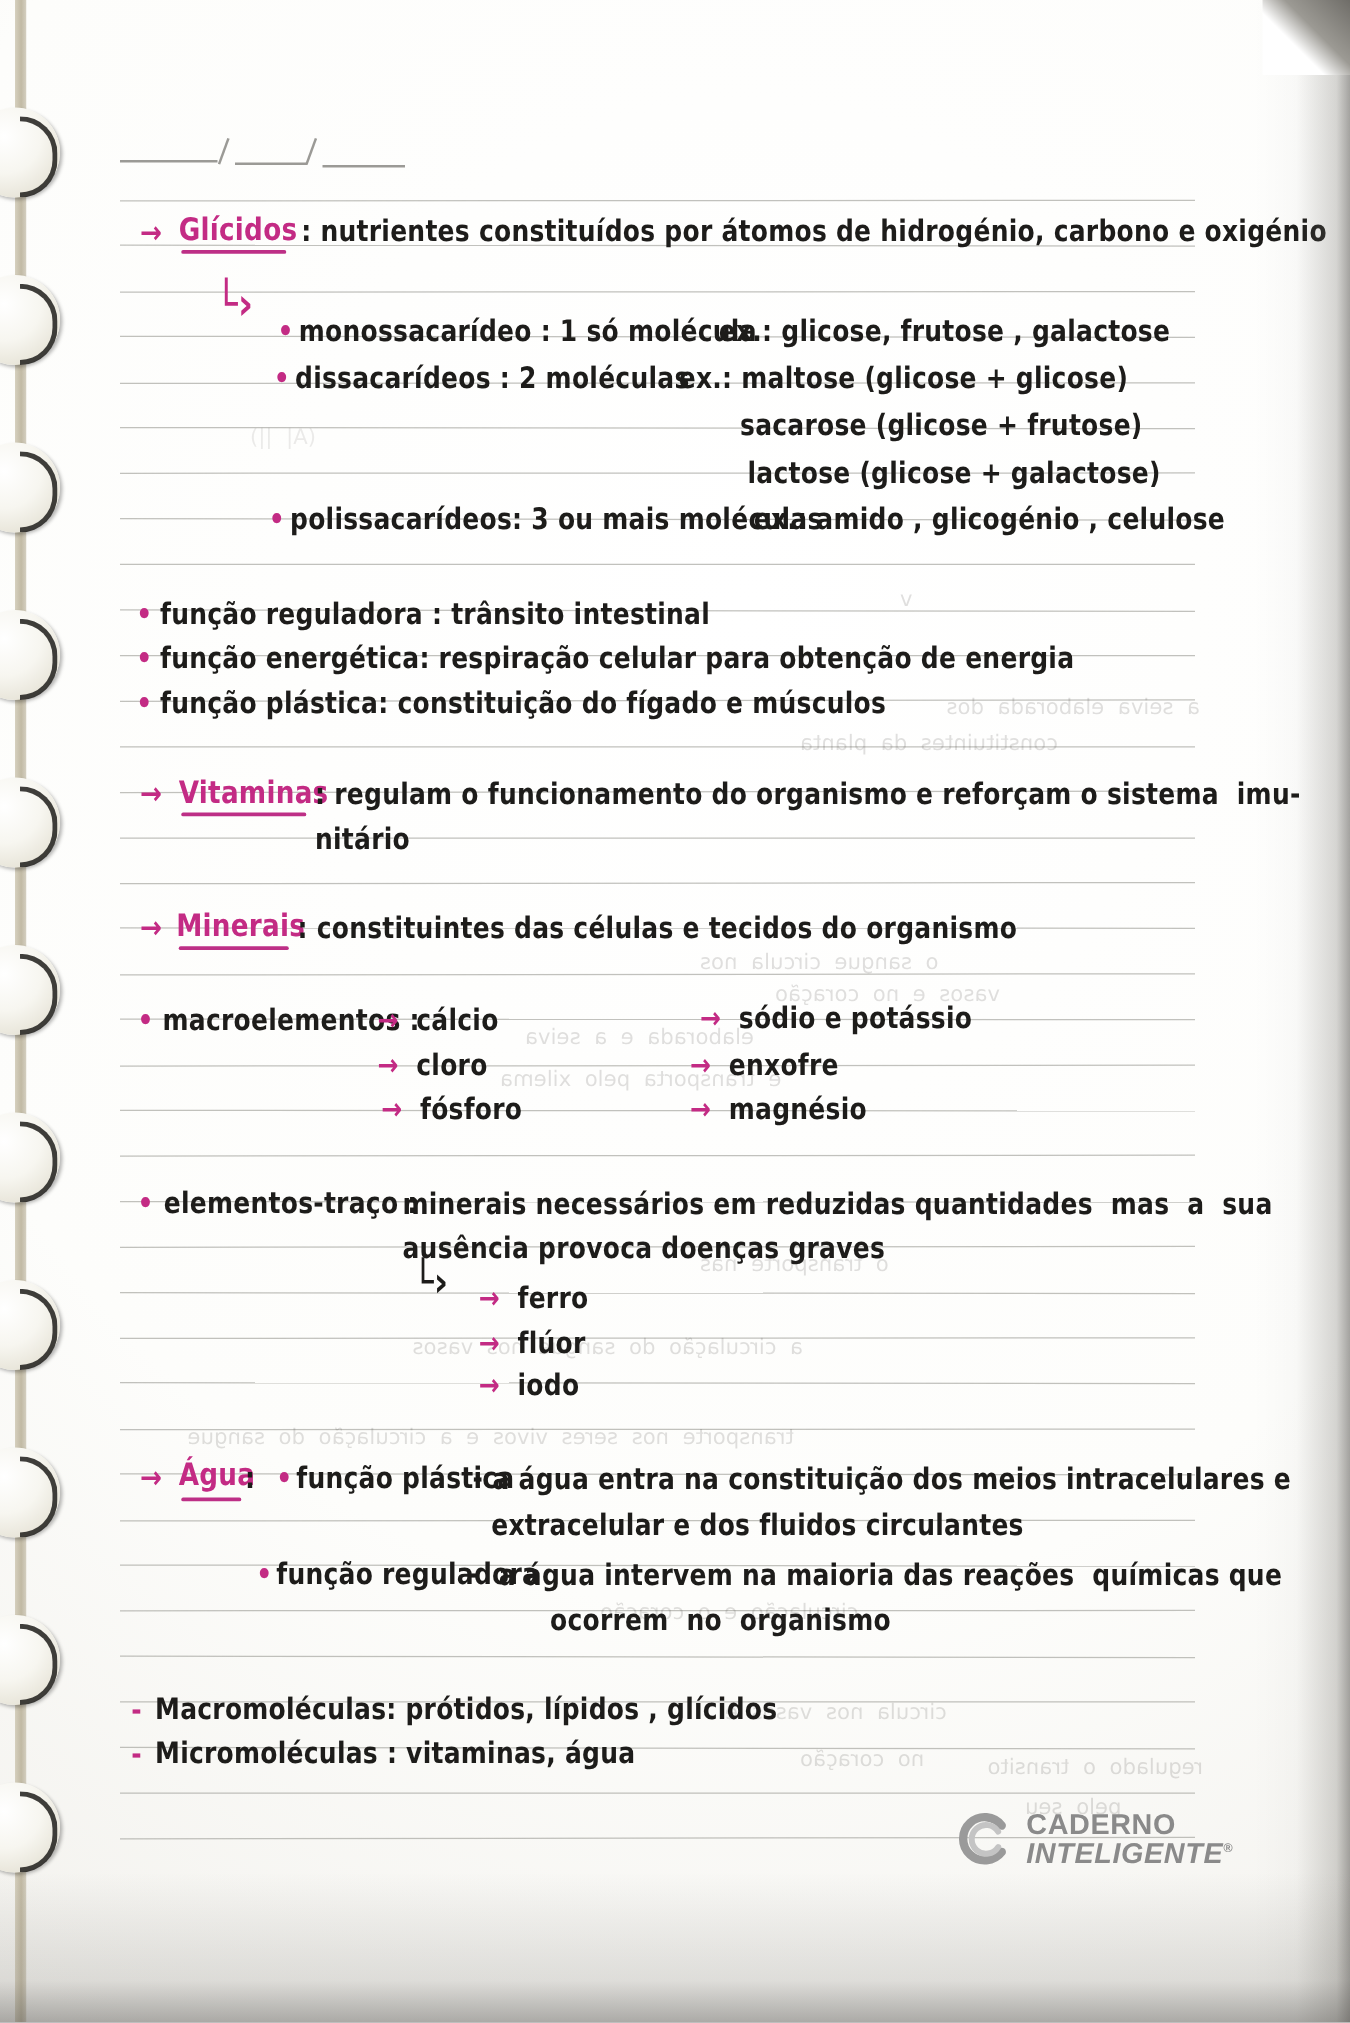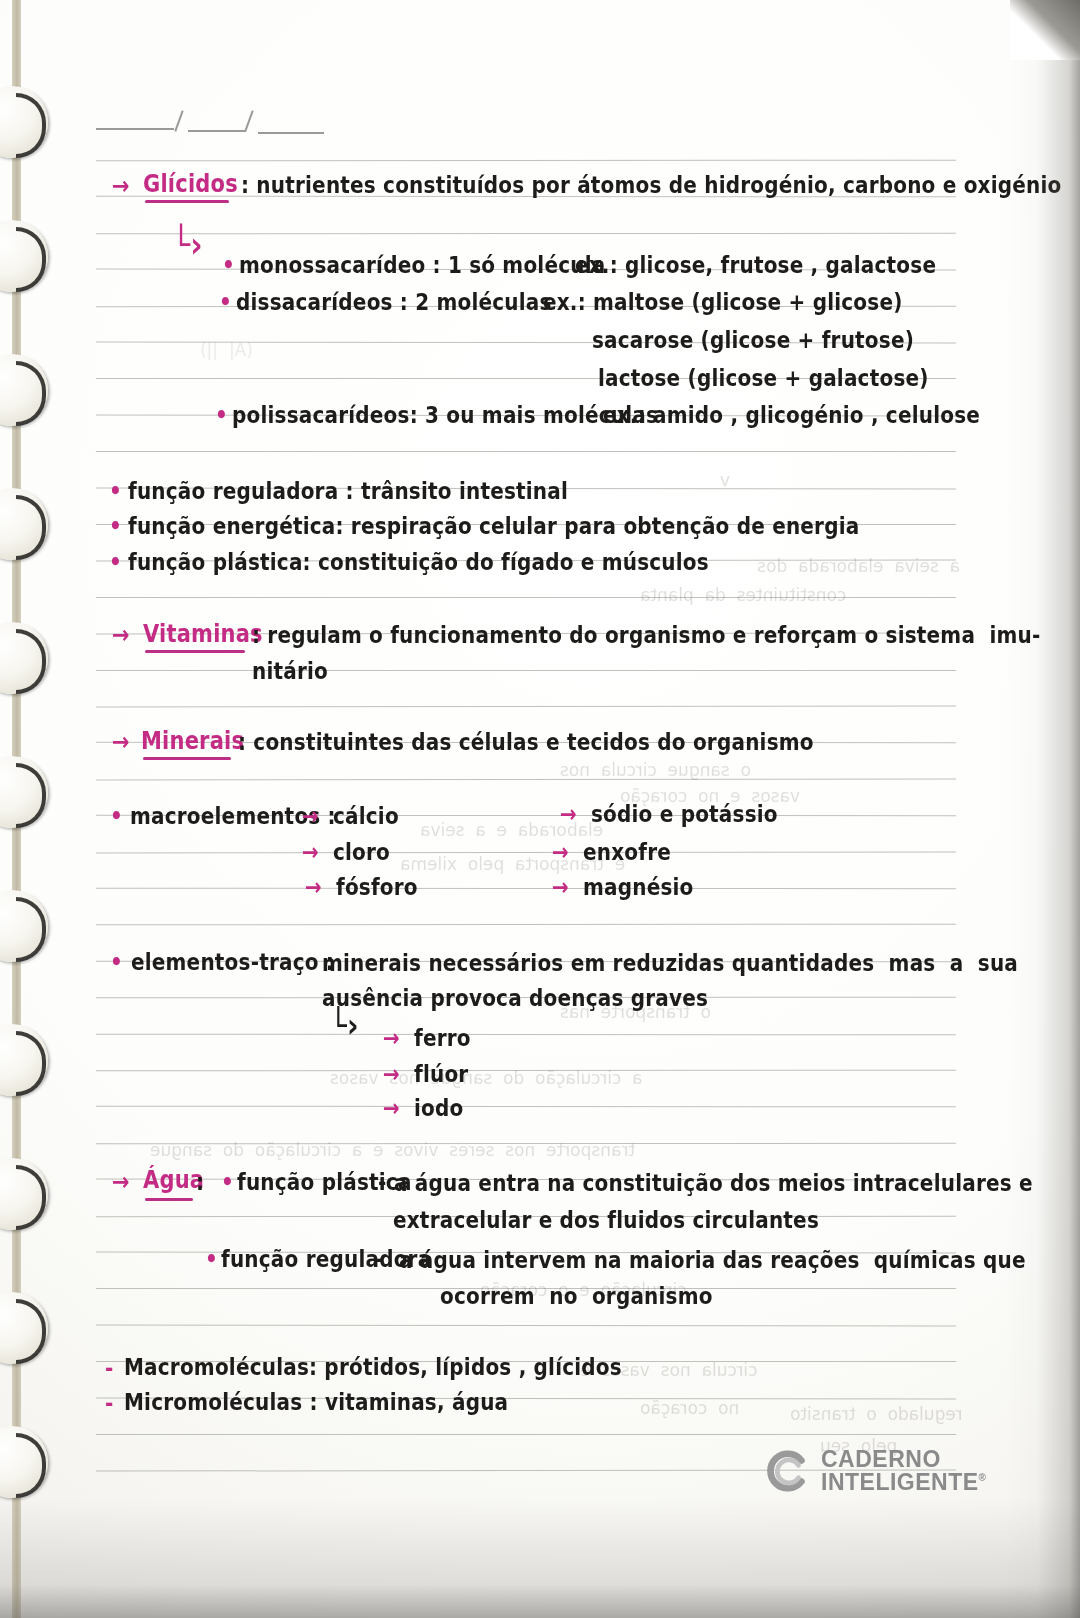--- a/index.html
+++ b/index.html
@@ -150,21 +150,21 @@
   }
   .brand-mark { width: 46px; height: 46px; }
   .brand-text {
     font-family: "Liberation Sans", sans-serif;
     font-weight: bold;
     color: #8a8a8a;
     line-height: 1.0;
     letter-spacing: .5px;
   }
   .brand-text .l1 { font-size: 23px; display: block; }
-  .brand-text .l2 { font-size: 23px; display: block; }
+  .brand-text .l2 { font-size: 23px; display: block; font-style: italic; }
   .brand-text .reg { font-size: 10px; vertical-align: super; }
 </style>
 </head>
 <body>
 
 <div class="page">
 
   <div class="sheet"></div>
 
   <div class="rules" id="rules">

